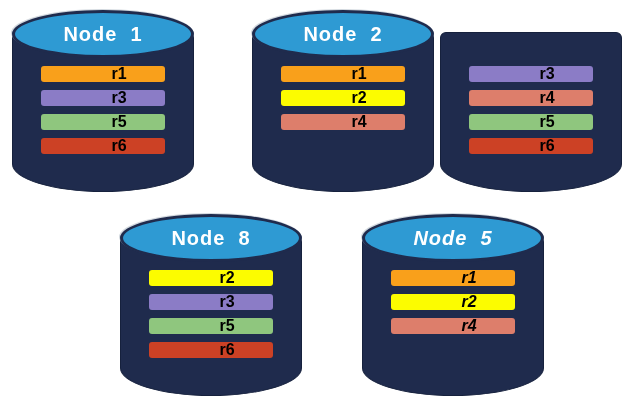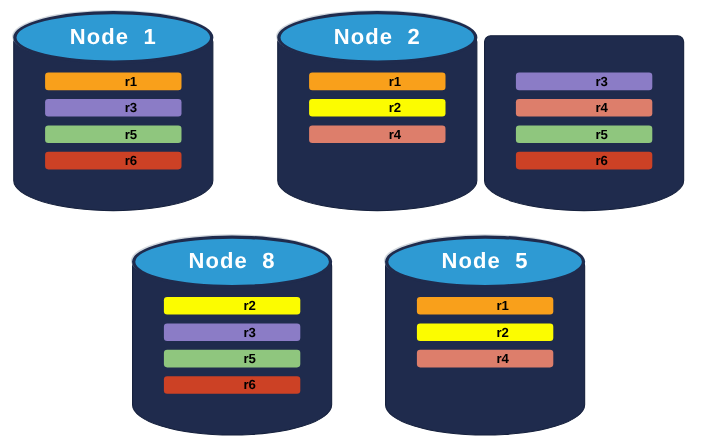--- a/index.html
+++ b/index.html
@@ -53,21 +53,21 @@
     display: flex;
     flex-direction: column;
     gap: 8px;
   }
   .bar {
     height: 16px;
     border-radius: 3px;
     display: flex;
     align-items: center;
     justify-content: center;
-    font-size: 12px;
+    font-size: 16px;
     font-weight: bold;
     color: #000000;
     line-height: 16px;
     padding-left: 32px;
   }
 </style>
 </head>
 <body>
 
 <div class="canvas">
@@ -113,21 +113,21 @@
       <span class="node-title">Node  8</span>
     </div>
     <div class="bars">
       <div class="bar" style="background: rgb(252, 252, 0);">r2</div>
       <div class="bar" style="background: rgb(139, 124, 198);">r3</div>
       <div class="bar" style="background: rgb(143, 198, 126);">r5</div>
       <div class="bar" style="background: rgb(204, 65, 37);">r6</div>
     </div>
   </div>
 
-  <div class="cylinder" style="left:350px; top:212px;">
+  <div class="cylinder" style="left:362px; top:212px;font-style:italic;">
     <div class="cyl-body"></div>
     <div class="cyl-top">
       <span class="node-title">Node  5</span>
     </div>
     <div class="bars">
       <div class="bar" style="background: rgb(249, 160, 27);">r1</div>
       <div class="bar" style="background: rgb(252, 252, 0);">r2</div>
       <div class="bar" style="background: rgb(221, 126, 107);">r4</div>
     </div>
   </div>

